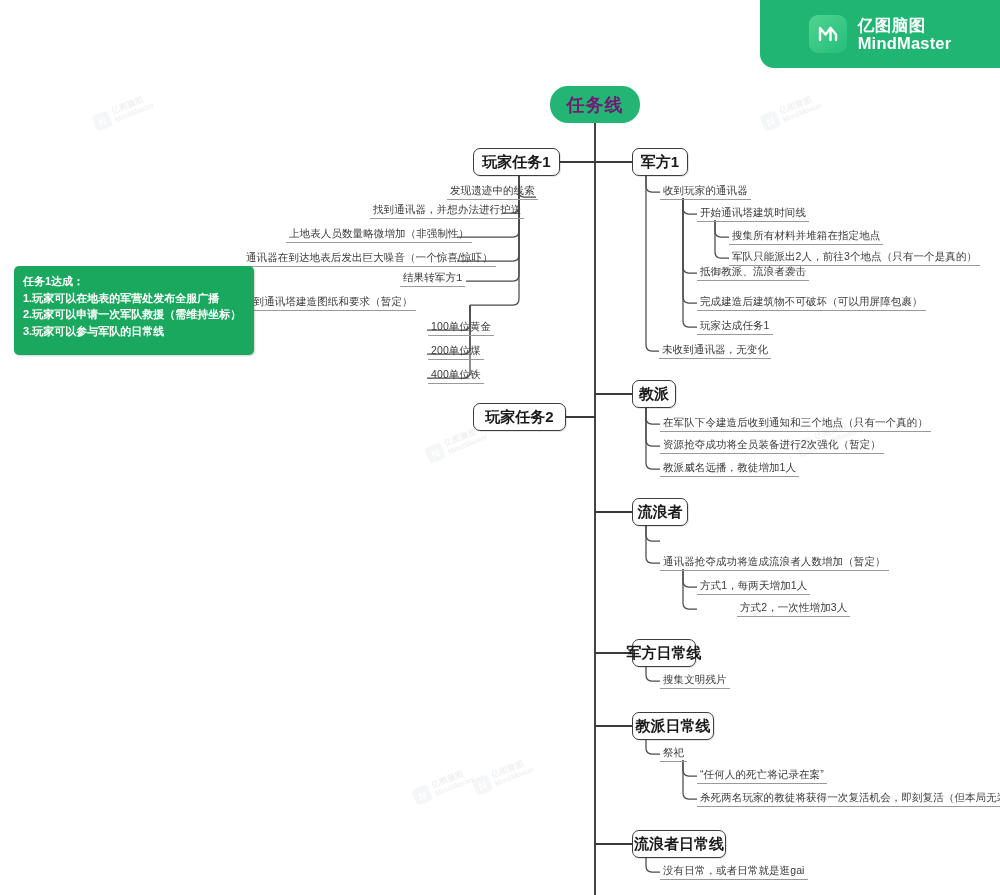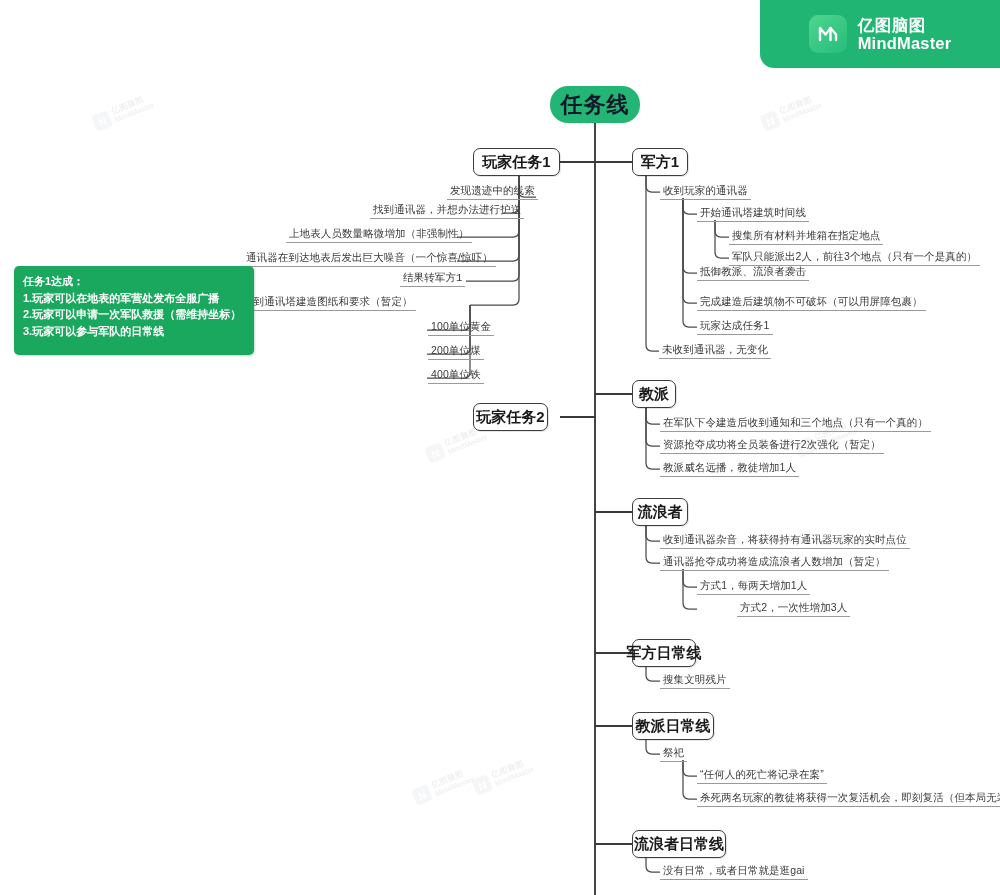--- a/index.html
+++ b/index.html
@@ -79,23 +79,23 @@
 
   
   .node {
     position: absolute;
     box-sizing: border-box;
     white-space: nowrap;
   }
   
   .n-root {
     background: #22b573;
-    color: #0f172a;
+    color: #701a75;
     border-radius: 18px;
-    font-size: 22px;
+    font-size: 18px;
     font-weight: bold;
     display: flex; align-items: center; justify-content: center;
     letter-spacing: 1px;
   }
   
   .n-box {
     background: #ffffff;
     border: 1.6px solid #3d3d3d;
     border-radius: 7px;
     color: #1a1a1a;
@@ -259,21 +259,21 @@
   <div class="node n-leaf" style="left:370px; top:202px;">找到通讯器，并想办法进行护送</div>
   <div class="node n-leaf" style="left:286px; top:226px;">上地表人员数量略微增加（非强制性）</div>
   <div class="node n-leaf" style="left:243px; top:250px;">通讯器在到达地表后发出巨大噪音（一个惊喜/惊吓）</div>
   <div class="node n-leaf" style="left:400px; top:270px;font-family:Liberation Mono, monospace;">结果转军方1</div>
   <div class="node n-leaf" style="left:240px; top:294px;">找到通讯塔建造图纸和要求（暂定）</div>
 
   <div class="node n-leaf" style="left:428px; top:319px;">100单位黄金</div>
   <div class="node n-leaf" style="left:428px; top:343px;">200单位煤</div>
   <div class="node n-leaf" style="left:428px; top:367px;">400单位铁</div>
 
-  <div class="node n-box" style="left:473px; top:403px; width:75px; height:28px;">玩家任务2</div>
+  <div class="node n-box" style="left:473px; top:403px; width:93px; height:28px;">玩家任务2</div>
 
   <div id="callout">
     <div>任务1达成：</div>
     <div>1.玩家可以在地表的军营处发布全服广播</div>
     <div>2.玩家可以申请一次军队救援（需维持坐标）</div>
     <div>3.玩家可以参与军队的日常线</div>
   </div>
 
   <div class="node n-box" style="left:632px; top:148px; width:56px; height:28px;">军方1</div>
 
@@ -285,21 +285,20 @@
   <div class="node n-leaf" style="left:697px; top:294px;">完成建造后建筑物不可破坏（可以用屏障包裹）</div>
   <div class="node n-leaf" style="left:697px; top:318px;">玩家达成任务1</div>
   <div class="node n-leaf" style="left:659px; top:342px;">未收到通讯器，无变化</div>
 
   <div class="node n-box" style="left:632px; top:380px; width:44px; height:28px;">教派</div>
   <div class="node n-leaf" style="left:660px; top:415px;">在军队下令建造后收到通知和三个地点（只有一个真的）</div>
   <div class="node n-leaf" style="left:660px; top:437px;">资源抢夺成功将全员装备进行2次强化（暂定）</div>
   <div class="node n-leaf" style="left:660px; top:460px;">教派威名远播，教徒增加1人</div>
 
   <div class="node n-box" style="left:632px; top:498px; width:56px; height:28px;">流浪者</div>
-  <div class="node n-leaf" style="left:660px; top:532px;">收到通讯器杂音，将获得持有通讯器玩家的实时点位</div>
   <div class="node n-leaf" style="left:660px; top:554px;">通讯器抢夺成功将造成流浪者人数增加（暂定）</div>
   <div class="node n-leaf" style="left:697px; top:578px;">方式1，每两天增加1人</div>
   <div class="node n-leaf" style="left:697px; top:600px;margin-left:40px;">方式2，一次性增加3人</div>
 
   <div class="node n-box" style="left:632px; top:639px; width:64px; height:28px;">军方日常线</div>
   <div class="node n-leaf" style="left:660px; top:672px;">搜集文明残片</div>
 
   <div class="node n-box" style="left:632px; top:712px; width:82px; height:28px;">教派日常线</div>
   <div class="node n-leaf" style="left:660px; top:745px;">祭祀</div>
   <div class="node n-leaf" style="left:697px; top:767px;">“任何人的死亡将记录在案”</div>

